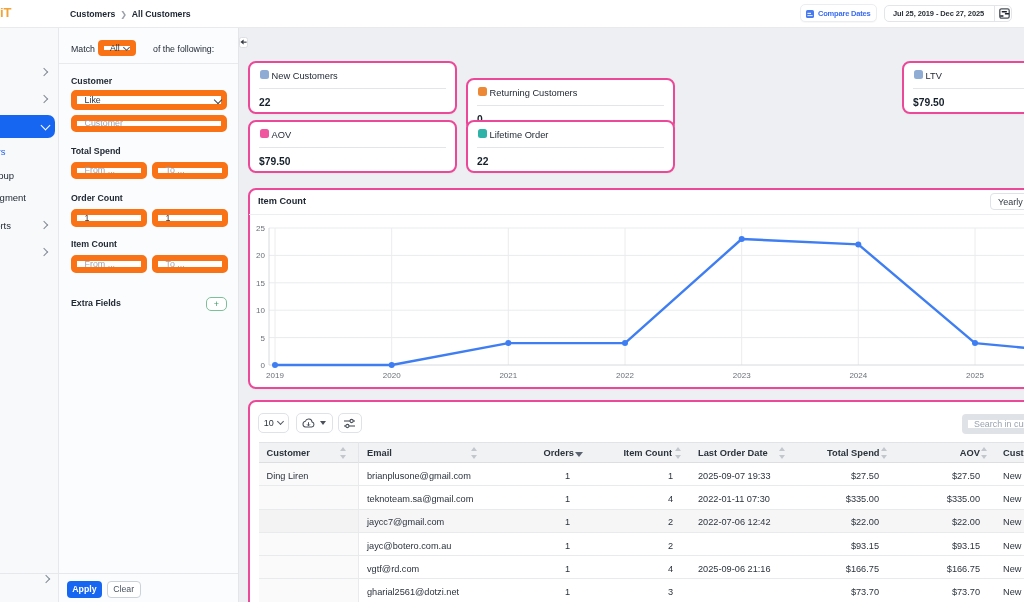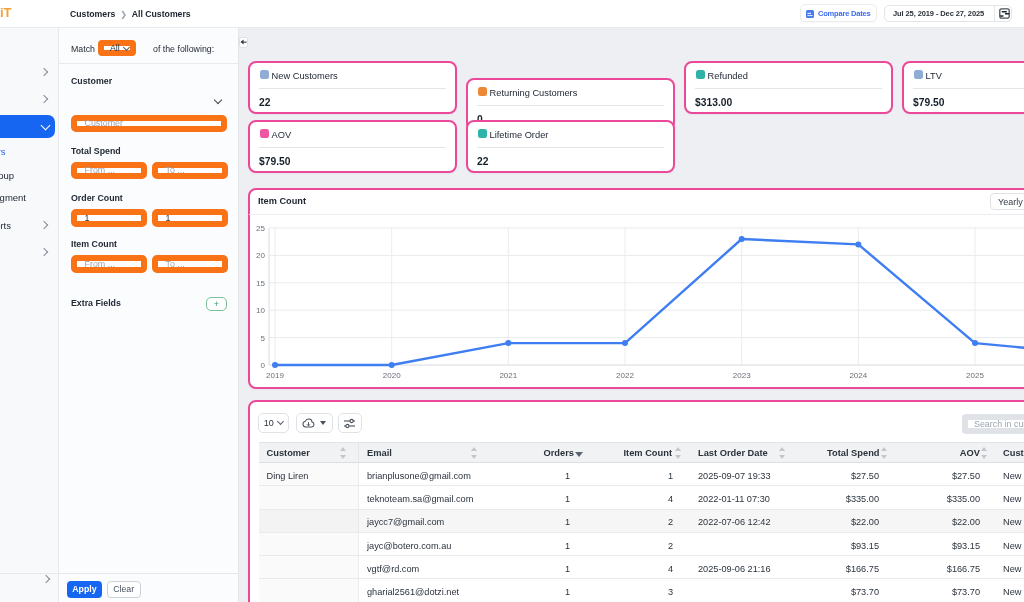--- a/index.html
+++ b/index.html
@@ -72,20 +72,21 @@
   <div class="schev" style="left:43px;top:575.5px"></div>
 
   <div class="abs" style="left:59px;top:28px;width:179.5px;height:574px;background:#fbfcfd;border-right:1px solid #e4e5e8"></div>
   <div class="abs" style="left:71px;top:43.5px;font-size:8.8px;color:#242c38">Match</div>
   <div class="inp" style="left:98px;top:40px;width:38px;height:15.5px;padding:0 6px;border-radius:4px;font-size:8.8px">All</div>
   <div class="abs" style="left:124px;top:45px;width:5px;height:5px;border-right:1.3px solid #555c66;border-bottom:1.3px solid #555c66;transform:rotate(45deg)"></div>
   <div class="abs" style="left:153px;top:43.5px;font-size:8.8px;color:#242c38">of the following:</div>
   <div class="abs" style="left:59px;top:62.5px;width:179px;border-top:1px solid #e9eaed"></div>
 
   <div class="lbl" style="left:71px;top:75.5px">Customer</div>
+  <div class="inp" style="left:70.5px;top:90px;width:156.5px;height:20px">Like</div>
   <div class="abs" style="left:215px;top:96.5px;width:6px;height:6px;border-right:1.5px solid #3c434d;border-bottom:1.5px solid #3c434d;transform:rotate(45deg)"></div>
   <div class="inp ph" style="left:70.5px;top:114.5px;width:156.5px;height:17.5px">Customer</div>
 
   <div class="lbl" style="left:71px;top:145.5px">Total Spend</div>
   <div class="inp ph" style="left:70.5px;top:161.5px;width:76.5px;height:17.5px">From ...</div>
   <div class="inp ph" style="left:151.5px;top:161.5px;width:76.5px;height:17.5px">To ...</div>
 
   <div class="lbl" style="left:71px;top:192.5px">Order Count</div>
   <div class="inp" style="left:70.5px;top:209px;width:76.5px;height:17.5px">1</div>
   <div class="inp" style="left:151.5px;top:209px;width:76.5px;height:17.5px">1</div>
@@ -113,26 +114,20 @@
     <div class="sq" style="left:10px;top:7px;background:#8fadd4"></div>
       <div class="clabel">New Customers</div>
       <div class="cdiv"></div>
       <div class="cval">22</div>
   </div>
   <div class="card" style="left:466px;top:78px;width:209px;height:53px">
     <div class="sq" style="left:10px;top:7px;background:#ed8936"></div>
       <div class="clabel">Returning Customers</div>
       <div class="cdiv"></div>
       <div class="cval">0</div>
-  </div>
-  <div class="card" style="left:684px;top:61px;width:209px;height:53px">
-    <div class="sq" style="left:10px;top:7px;background:#2fb3a9"></div>
-      <div class="clabel">Refunded</div>
-      <div class="cdiv"></div>
-      <div class="cval">$313.00</div>
   </div>
   <div class="card" style="left:902px;top:61px;width:209px;height:53px">
     <div class="sq" style="left:10px;top:7px;background:#8fadd4"></div>
       <div class="clabel">LTV</div>
       <div class="cdiv"></div>
       <div class="cval">$79.50</div>
   </div>
 
   <div class="card" style="left:248px;top:120px;width:209px;height:53px">
     <div class="sq" style="left:10px;top:7px;background:#f0559f"></div>

